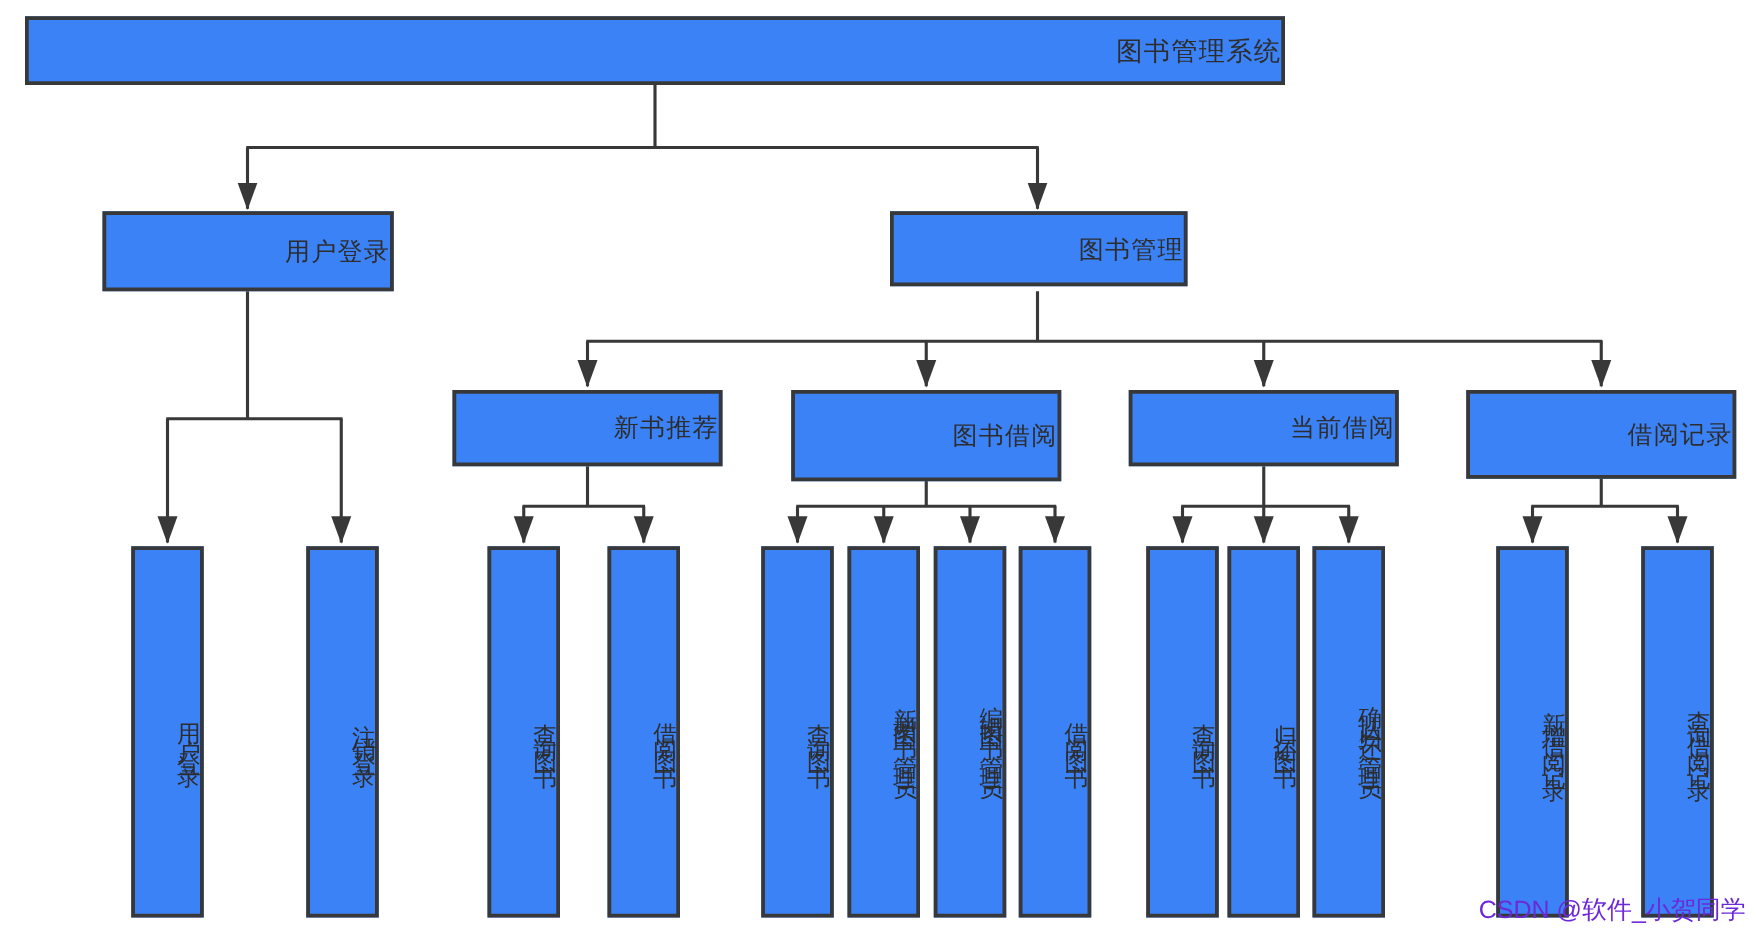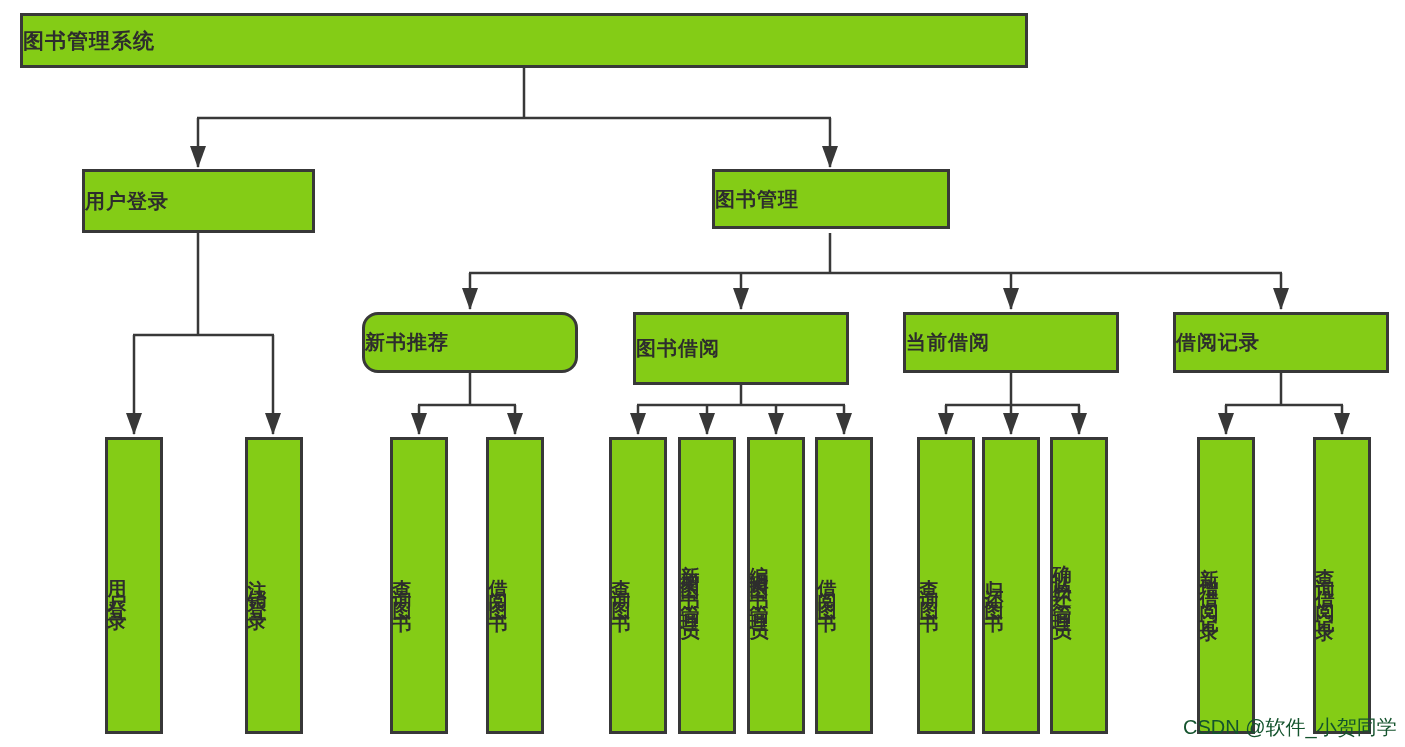--- a/index.html
+++ b/index.html
@@ -9,65 +9,64 @@
     background:#ffffff;
     font-family:"Liberation Sans","DejaVu Sans",sans-serif;
     overflow:hidden;
   }
   .connectors{position:absolute;left:0;top:0;pointer-events:none;}
   .c{stroke:#383838;stroke-width:2.5;fill:none;}
   .node{
     position:absolute;
     box-sizing:border-box;
     border:3px solid #383838;
-    background:#84cc16;
-    display:flex;align-items:center;justify-content:flex-start;
+    background:#3b82f6;
+    display:flex;align-items:center;justify-content:flex-end;
     color:#2d2d2d;
-    font-weight:bold;
   }
   .h-node span{font-size:20px;letter-spacing:1px;white-space:nowrap;}
   #n-root span{font-size:21px;letter-spacing:1px;}
   .v-node span{
     writing-mode:vertical-rl;
     text-orientation:mixed;
     font-size:19px;
     letter-spacing:11px;
     line-height:1;
   }
   .v-node.long span{letter-spacing:8px;}
   
   #n-root{left:20px;top:13px;width:1008px;height:55px;}
   
   #n-user-login{left:82px;top:169px;width:233px;height:64px;}
   #n-book-mgmt{left:712px;top:169px;width:238px;height:60px;}
   
-  #n-new-book{left:362px;top:312px;width:216px;height:61px;border-radius:16px;}
+  #n-new-book{left:362px;top:312px;width:216px;height:61px;}
   #n-book-borrow{left:633px;top:312px;width:216px;height:73px;}
   #n-current-borrow{left:903px;top:312px;width:216px;height:61px;}
-  #n-borrow-records{left:1173px;top:312px;width:216px;height:61px;}
+  #n-borrow-records{left:1173px;top:312px;width:216px;height:71px;}
   
   .v-node{top:437px;width:58px;height:297px;}
   #l-user-login{left:105px;}
   #l-logout{left:245px;}
   #l-rec-query{left:390px;}
   #l-rec-borrow{left:486px;}
   #l-bb-query{left:609px;}
   #l-bb-add{left:678px;}
   #l-bb-edit{left:747px;}
   #l-bb-borrow{left:815px;}
   #l-cb-query{left:917px;}
   #l-cb-return{left:982px;}
   #l-cb-confirm{left:1050px;}
   #l-br-add{left:1197px;}
   #l-br-query{left:1313px;}
   .watermark{
     position:absolute;
     left:1183px;top:714px;
     font-size:20px;
-    color:#14532d;
+    color:#6d28d9;
     white-space:nowrap;
     z-index:5;
   }
 </style>
 </head>
 <body>
 
 <div class="stage">
 
   <svg class="connectors" width="1405" height="747" viewBox="0 0 1405 747">

